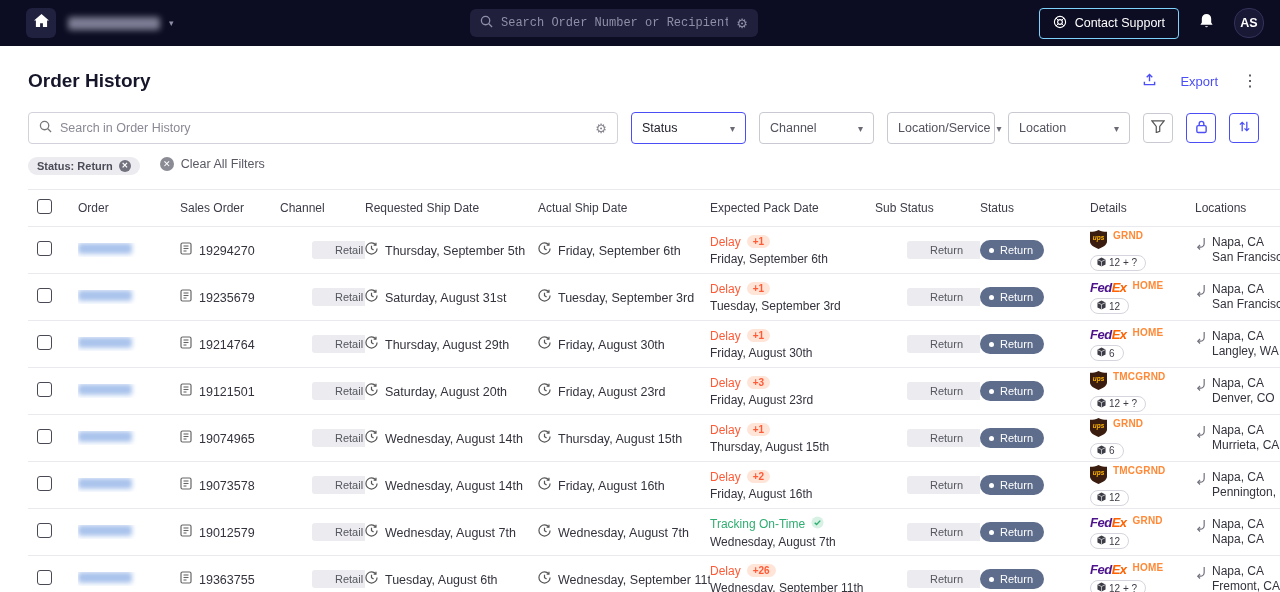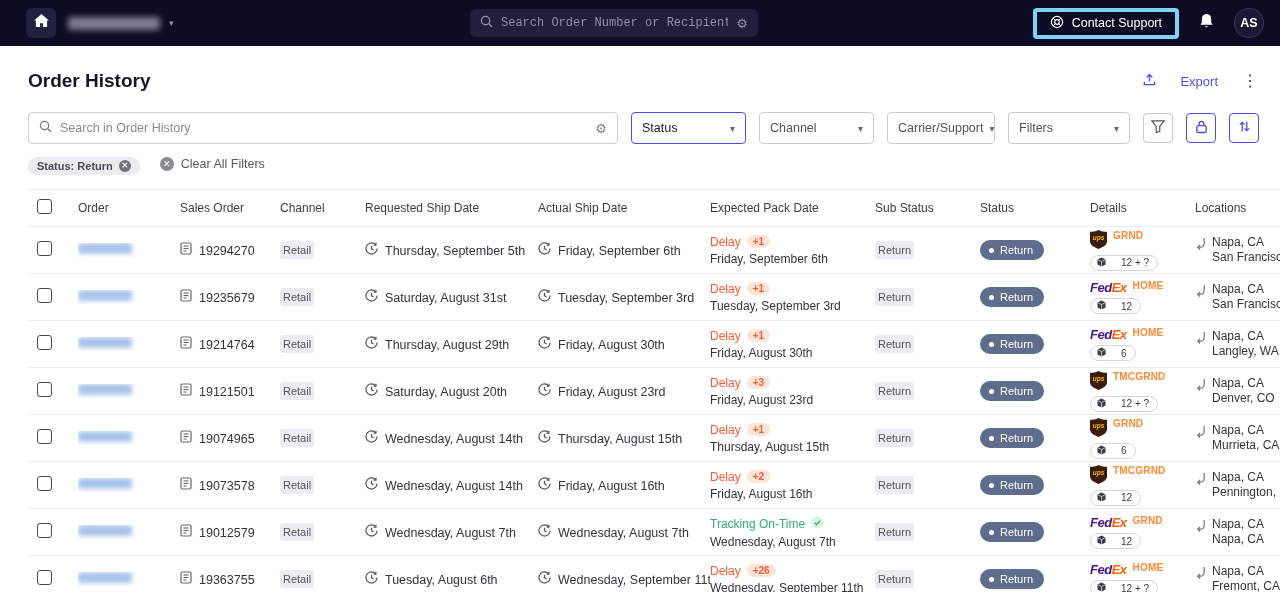--- a/index.html
+++ b/index.html
@@ -17,21 +17,21 @@
   .topbar-search { position:absolute; left:470px; top:9px; width:288px; height:28px;
     background:#20203d; border-radius:6px; display:flex; align-items:center;
     padding:0 10px; gap:8px; }
   .topbar-search input { flex:1; background:transparent; border:none; outline:none;
     color:#d2d2e2; font-size:12px; font-family:Liberation Mono, monospace; }
   .topbar-search input::placeholder { color:#8f8fa8; }
   .gear-dark { color:#8f8fa8; font-size:13px; line-height:1; }
   .gear-light { color:#85858f; font-size:13px; line-height:1; }
   .topbar-right { margin-left:auto; display:flex; align-items:center; gap:20px; }
   .support-btn { display:flex; align-items:center; gap:8px; height:31px; padding:0 13px;
-    border:4px solid #7dd3fc; border-radius:4px; background:transparent; color:#fff;
+    border:1px solid #7dd3fc; border-radius:4px; background:transparent; color:#fff;
     font-size:12.5px; font-family:inherit; cursor:pointer; }
   .avatar { width:30px; height:30px; border-radius:14px; background:#191936;
     border:1px solid #32325a; color:#fff; font-size:12.5px; font-weight:bold;
     display:flex; align-items:center; justify-content:center; cursor:pointer; }
 
   
   .page-head { display:flex; align-items:center; padding:24px 22px 0 28px; }
   .page-title { font-size:19px; color:#16162a; font-weight:700; }
   .page-head-right { margin-left:auto; display:flex; align-items:center; gap:24px; }
   .export { display:flex; align-items:center; gap:24px; color:#4b4ef5; font-size:13px;
@@ -78,36 +78,36 @@
   .thead { height:38px; border-top:1px solid #e9e9ee; border-bottom:1px solid #e9e9ee;
     font-size:12px; color:#3c3c48; font-weight:500; }
   .trow { height:47px; border-bottom:1px solid #e9e9ee; font-size:12.5px; color:#33333d; }
   .cell { padding-right:8px; overflow:hidden; white-space:nowrap; }
   input[type=checkbox] { appearance:none; width:15px; height:15px; margin-left:9px;
     border:1.5px solid #4a4a55; border-radius:3px; background:#fff; cursor:pointer; }
   .order-blur { display:inline-block; width:54px; height:11px; background:#a9c3ec;
     border-radius:2px; filter:blur(2.5px); cursor:pointer; }
   .iconcell { display:flex; align-items:flex-end; gap:7px; }
   .chip-sm { display:inline-block; background:#ebebf0; color:#55555f; font-size:11px;
-    border-radius:3px; padding:3px 3px; }
+    border-radius:3px; padding:3px 23px;margin-left:32px; }
   .pack-top { display:flex; align-items:center; gap:6px; }
   .pack-status { font-size:12px; font-weight:500; }
   .pack-delay .pack-status { color:#ff5a36; }
   .pack-ontime .pack-status { color:#2fae71; }
   .delta-badge { background:#ffe4d8; color:#ff5a36; font-size:10px; font-weight:bold;
     border-radius:8px; padding:1px 6px; }
   .pack-date { font-size:12px; color:#33333d; margin-top:3px; }
   .status-pill { display:inline-flex; align-items:center; gap:6px; background:#5e6d8c;
     color:#fff; border-radius:20px; padding:4px 11px 4px 9px; font-size:11px; }
   .status-dot { width:5px; height:5px; border-radius:50%; background:#fff; }
   .carrier-line { display:flex; gap:6px; }
   .service { color:#ff8936; font-weight:bold; font-size:10px; letter-spacing:.2px; }
   .fedex-logo { font-weight:bold; font-size:13px; letter-spacing:-.5px; font-style:italic; }
   .fedex-logo .fed { color:#4d148c; } .fedex-logo .ex { color:#ff6200; }
-  .qty-pill { display:inline-flex; align-items:center; gap:15px; border:1px solid #d5d5de;
+  .qty-pill { display:inline-flex; align-items:center; gap:3px; border:1px solid #d5d5de;
     border-radius:10px; padding:1px 8px 1px 6px; font-size:10px; color:#3c3c46;
     margin-top:3px; }
   .loc-cell { display:flex; align-items:flex-start; gap:6px; }
   .loc-lines { font-size:12px; line-height:15px; }
 </style>
 </head>
 <body>
 
 <header class="topbar">
   <div class="home-badge">
@@ -182,25 +182,25 @@
 
   <div class="dropdown active dd-status">
     <span>Status</span>
     <span class="dd-caret">▾</span>
   </div>
   <div class="dropdown dd-channel">
     <span>Channel</span>
     <span class="dd-caret">▾</span>
   </div>
   <div class="dropdown dd-carrier">
-    <span>Carrier/Support</span>
+    <span>Location/Service</span>
     <span class="dd-caret">▾</span>
   </div>
   <div class="dropdown dd-location">
-    <span>Filters</span>
+    <span>Location</span>
     <span class="dd-caret">▾</span>
   </div>
 
   <div class="icon-btn">
     <span>
       <svg width="14" height="13" viewBox="0 0 16 15">
           <path d="M1 1h14L10 7.5V13l-4 1.5V7.5z" fill="none" stroke="#555" stroke-width="1.4"></path>
         </svg>
     </span>
   </div>

